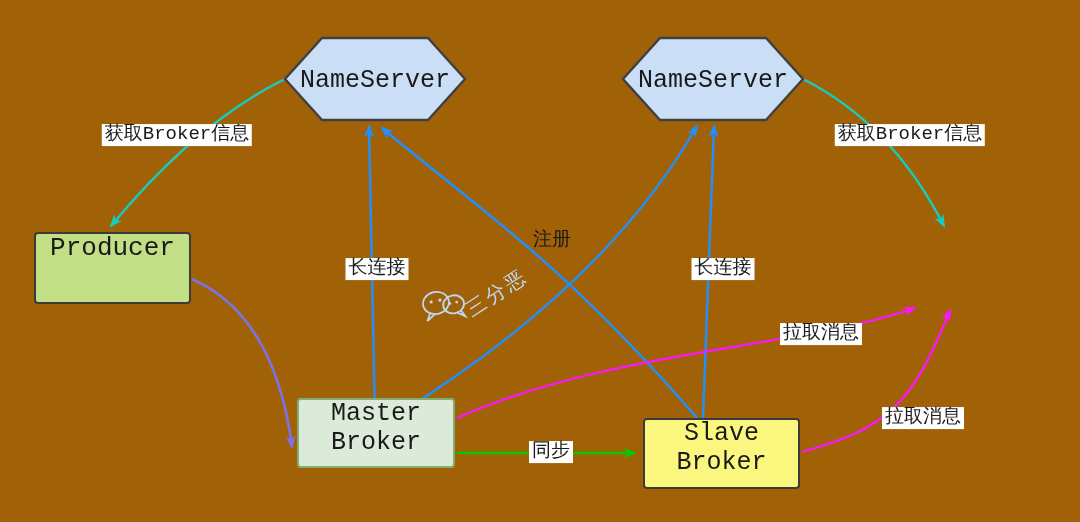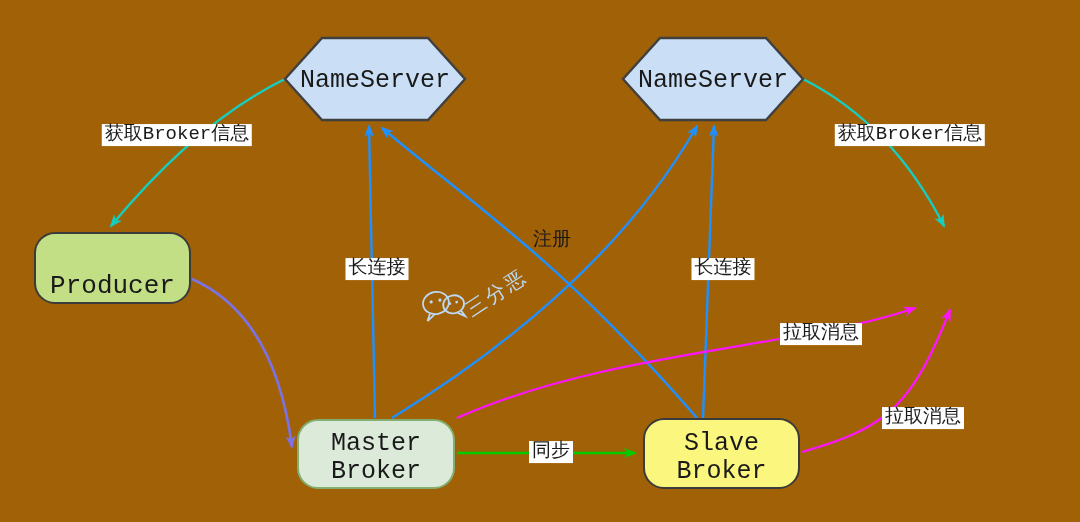--- a/index.html
+++ b/index.html
@@ -2,23 +2,23 @@
 <html><head>
 <meta charset="utf-8">
 <style>
   html,body{margin:0;padding:0;background:#ffffff;}
   .canvas{
     position:relative;width:1080px;height:522px;background:#a16207;
     font-family:Liberation Mono, monospace;overflow:hidden;
   }
   svg.edges{position:absolute;left:0;top:0;}
   .node{
-    position:absolute;display:flex;align-items:flex-end;justify-content:center;
+    position:absolute;display:flex;align-items:flex-start;justify-content:center;
     text-align:center;box-sizing:border-box;border:2.5px solid #3b3b3b;
-    border-radius:21px;font-size:26px;color:#1a1a1a;line-height:1.15;
+    border-radius:4px;font-size:26px;color:#1a1a1a;line-height:1.15;
   }
   .node .node-label{padding:0 10px;}
   .hex-label{
     position:absolute;transform:translate(-50%,-50%);
     font-size:25px;color:#1a1a1a;white-space:nowrap;
   }
   .edge-label{
     position:absolute;transform:translate(-50%,-50%);
     font-size:19px;color:#1a1a1a;background:#ffffff;
     padding:0 3px;white-space:nowrap;line-height:1.15;
@@ -74,21 +74,21 @@
   </svg>
 
   <div class="hex-label" style="left:375px;top:80px;">NameServer</div>
   <div class="hex-label" style="left:713px;top:80px;">NameServer</div>
 
   <div class="node" style="left: 34px; top: 232px; width: 157px; height: 72px; background-color: rgb(195, 223, 133); border-color: rgb(59, 59, 59);">
     <span class="node-label">Producer</span>
   </div>
 
 
-  <div class="node" style="left: 297px; top: 419px; width: 158px; height: 70px; font-size: 25px; border-width: 2px; background-color: rgb(220, 235, 217); border-color: rgb(132, 174, 112);">
+  <div class="node" style="left: 297px; top: 398px; width: 158px; height: 70px; font-size: 25px; border-width: 2px; background-color: rgb(220, 235, 217); border-color: rgb(132, 174, 112);">
     <span class="node-label" style="max-width:120px;">Master Broker</span>
   </div>
 
   <div class="node" style="left: 643px; top: 418px; width: 157px; height: 71px; font-size: 25px; background-color: rgb(251, 246, 125); border-color: rgb(59, 59, 59);">
     <span class="node-label" style="max-width:120px;">Slave Broker</span>
   </div>
 
   <div class="edge-label" style="left:177px;top:135px;">获取Broker信息</div>
   <div class="edge-label" style="left:910px;top:135px;">获取Broker信息</div>
   <div class="edge-label" style="left:377px;top:269px;">长连接</div>

